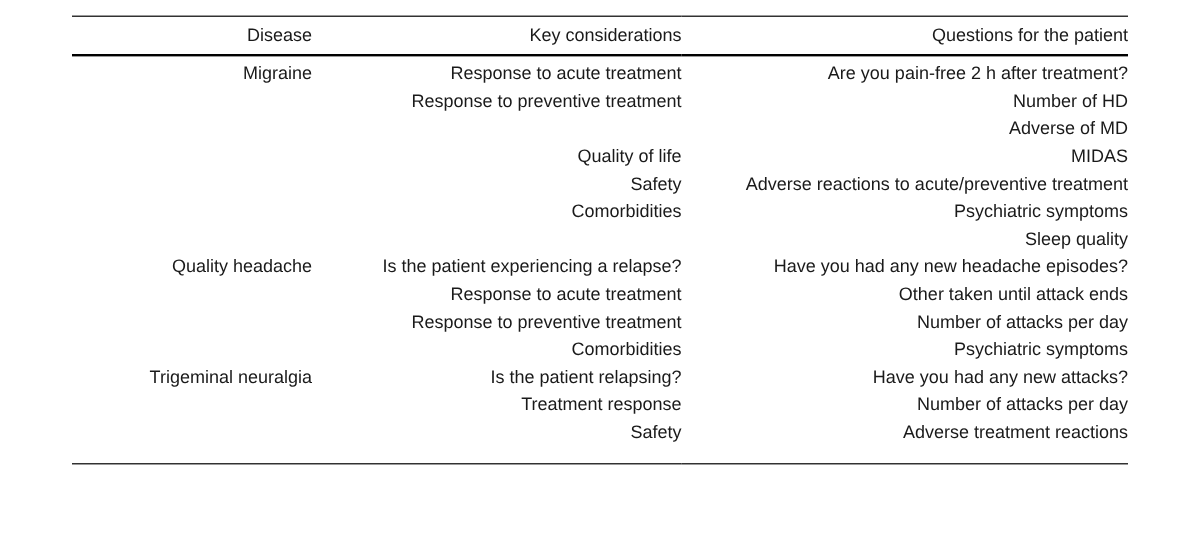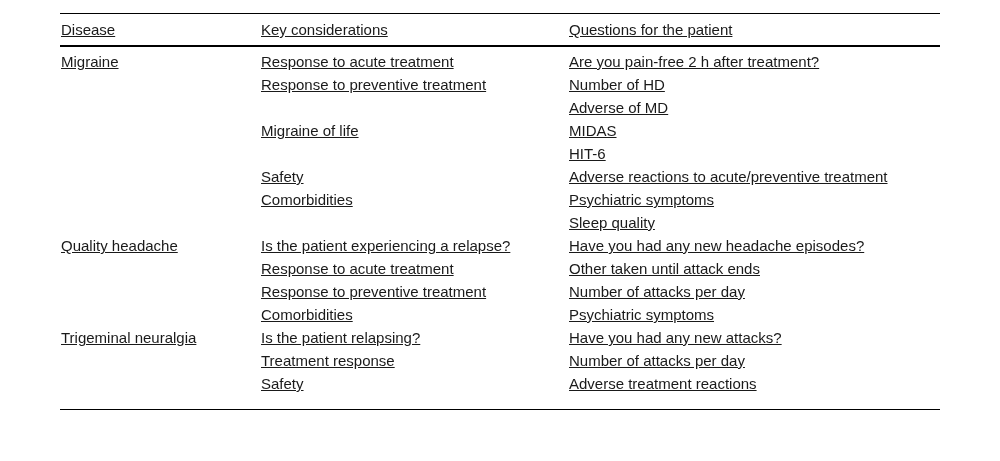--- a/index.html
+++ b/index.html
@@ -31,25 +31,24 @@
   }
 
   table.booktabs col.c1 { width: 200px; }
   table.booktabs col.c2 { width: 308px; }
   table.booktabs col.c3 { width: 372px; }
 
   table.booktabs td,
   table.booktabs th {
     padding: 0;
     margin: 0;
-    text-align: left;
+    text-align: right;
     font-weight: normal;
     vertical-align: top;
     white-space: nowrap;
-    text-decoration: underline;
   }
 
   
   thead.head-group tr.rule-top td {
     height: 13px;
     border-bottom: 1.6px solid #000000;
     font-size: 0;
     line-height: 0;
   }
 
@@ -136,27 +135,22 @@
         <td class="col-consideration">Response to preventive treatment</td>
         <td class="col-question">Number of HD</td>
       </tr>
       <tr class="data-row">
         <td class="col-disease"></td>
         <td class="col-consideration"></td>
         <td class="col-question">Adverse of MD</td>
       </tr>
       <tr class="data-row">
         <td class="col-disease"></td>
-        <td class="col-consideration">Migraine of life</td>
+        <td class="col-consideration">Quality of life</td>
         <td class="col-question">MIDAS</td>
-      </tr>
-      <tr class="data-row">
-        <td class="col-disease"></td>
-        <td class="col-consideration"></td>
-        <td class="col-question">HIT-6</td>
       </tr>
       <tr class="data-row">
         <td class="col-disease"></td>
         <td class="col-consideration">Safety</td>
         <td class="col-question">Adverse reactions to acute/preventive treatment</td>
       </tr>
       <tr class="data-row">
         <td class="col-disease"></td>
         <td class="col-consideration">Comorbidities</td>
         <td class="col-question">Psychiatric symptoms</td>

